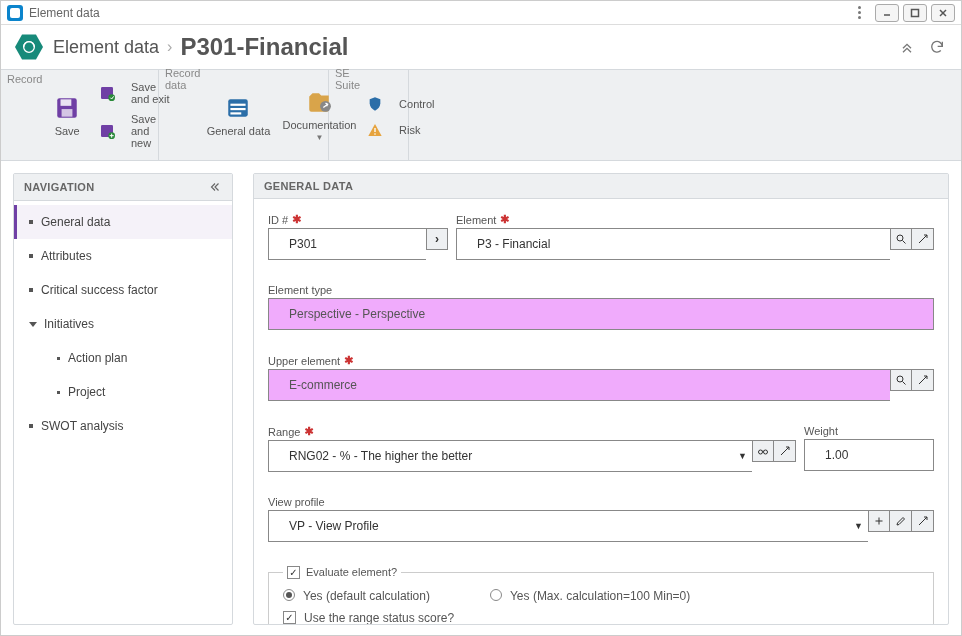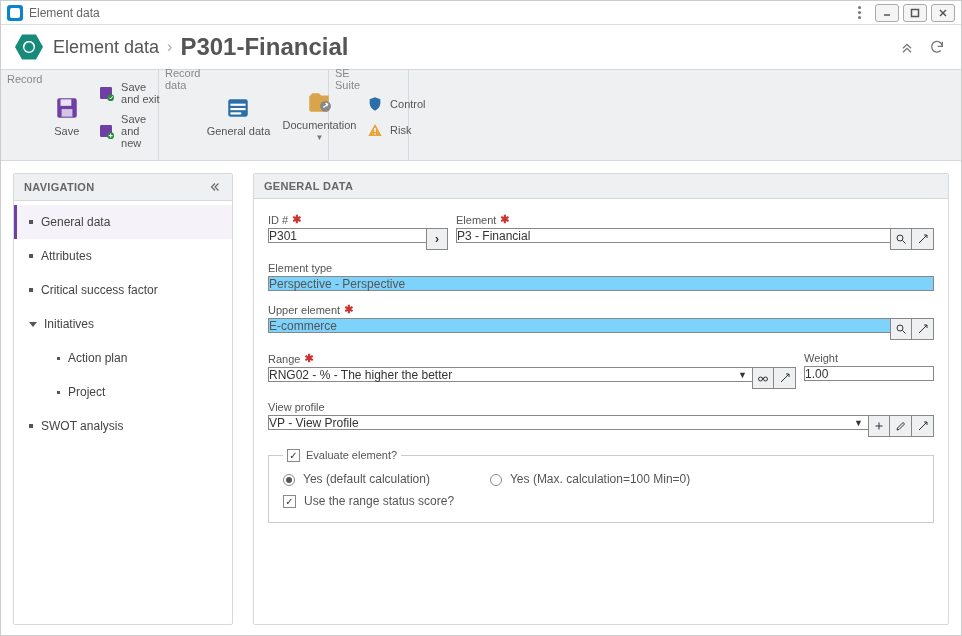--- a/index.html
+++ b/index.html
@@ -28,21 +28,21 @@
   .bc-icon svg { width:16px;height:16px;stroke:#777;fill:none;stroke-width:2;}
 
   
   .toolbar { background:#eef0f2; border-top:1px solid #d5d9dd; border-bottom:1px solid #d5d9dd; height: 92px; display:flex; }
   .tb-group { border-right:1px solid #d5d9dd; padding: 0 6px; position:relative; display:flex; flex-direction:row;}
   .tb-header { height:18px; font-size:11px; color:#888; display:flex; align-items:center; justify-content:center; }
   .tb-body { flex:1; display:flex; align-items:center; }
   .tb-big { display:flex; flex-direction:column; align-items:center; justify-content:center; padding:4px 6px; cursor:pointer; border-radius:3px; font-size:11px; color:#555; gap:3px; width:64px;}
   .tb-big .ic { width:28px; height:28px; display:flex; align-items:center; justify-content:center;}
   .tb-small-col { display:flex; flex-direction:column; justify-content:center; gap:4px; padding:0 4px;}
-  .tb-small { display:flex; align-items:center; gap:7px; font-size:11px; color:#555; cursor:pointer; padding:2px 3px; border-radius:3px;}
+  .tb-small { display:flex; align-items:center; gap:16px; font-size:11px; color:#555; cursor:pointer; padding:2px 3px; border-radius:3px;}
   .tb-small .ic { width:16px;height:16px;display:flex;align-items:center;justify-content:center;}
   .dd-caret { font-size:8px; color:#777; line-height:1;}
 
   
   .main { display:flex; padding:12px; gap:20px; height: calc(636px - 24px - 44px - 92px); }
   .panel { border:1px solid #d5d9dd; background:#fff; border-radius:2px;}
   .panel-header { background:#eef0f2; border-bottom:1px solid #d5d9dd; padding:6px 10px; font-size:11px; font-weight:bold; color:#666; letter-spacing:.3px; display:flex; align-items:center;}
   .panel-header .spacer{flex:1;}
   .collapse-icon { cursor:pointer; display:flex;}
 
@@ -50,41 +50,41 @@
   .nav-body { padding:4px 0; flex:1; overflow:auto;}
   .nav-item { display:flex; align-items:center; padding:10px 12px; font-size:12px; color:#444; cursor:pointer; border-left:3px solid transparent; position:relative;}
   .nav-item::before { content:""; width:4px; height:4px; background:#555; margin-right:8px;}
   .nav-item.expandable::before { content:""; width:0;height:0;border-left:4px solid transparent;border-right:4px solid transparent;border-top:5px solid #555; background:none; margin-right:7px;}
   .nav-item.active { border-left-color:#6f3fa5; background:#f5f2f9;}
   .nav-sub .nav-item { padding-left: 40px; font-size:12px;}
   .nav-sub .nav-item::before { width:3px;height:3px;}
 
   .form-panel { flex:1; display:flex; flex-direction:column;}
   .form-body { padding:14px; flex:1; overflow:auto;}
-  .form-row { display:flex; gap:8px; margin-bottom:12px;}
+  .form-row { display:flex; gap:8px; margin-bottom:24px;}
   .form-field { display:flex; flex-direction:column;}
   .form-label { font-size:11px; color:#555; margin-bottom:2px; display:flex; align-items:center; gap:4px;}
   .req { color:#c33; font-weight:bold;}
-  .input { height:15px; border:1px solid #888; background:#fff; padding:0 0; font-size:12px; display:flex; align-items:center;}
-  .input.readonly { background:#7dd3fc; color:#555;align-items:center;}
+  .input { height:32px; border:1px solid #888; background:#fff; padding:0 20px; font-size:12px; display:flex; align-items:center;}
+  .input.readonly { background:#f0abfc; color:#555;align-items:center;}
   .input.select { position:relative;}
   .input.select::after { content:"▼"; position:absolute; right:5px; top:50%; transform:translateY(-50%); font-size:9px; color:#333;}
   .input-group { display:flex; }
   .input-group .input { flex:1; border-right:none;}
   .ig-btn { width:22px; height:22px; border:1px solid #888; background:#eef0f2; display:flex; align-items:center; justify-content:center; cursor:pointer;}
   .ig-btn + .ig-btn { border-left:none;}
   .ig-btn svg {width:12px;height:12px;stroke:#333;fill:none;stroke-width:2;}
   .ig-btn.txt { font-weight:bold; color:#333; font-size:12px;}
 
   fieldset.eval { border:1px solid #ccc; margin-top:6px; padding:10px 14px 14px 14px;}
   fieldset.eval legend { font-size:11px; color:#555; padding:0 4px; display:flex; gap:6px;}
   .check { width:13px;height:13px;border:1px solid #888;display:inline-flex;align-items:center;justify-content:center;background:#fff;}
   .check.checked::after{content:"✓";font-size:10px;color:#333;line-height:1;}
   .radio-row { display:flex; gap:60px; margin-bottom:8px; font-size:12px; color:#555;}
-  .radio-row label, .check-row {display:flex;align-items:flex-end;gap:8px;cursor:pointer;}
+  .radio-row label, .check-row {display:flex;align-items:flex-start;gap:8px;cursor:pointer;}
   .radio { width:12px;height:12px;border:1px solid #888;border-radius:50%;display:inline-flex;align-items:center;justify-content:center;background:#fff;}
   .radio.checked::after{content:"";width:6px;height:6px;background:#555;border-radius:50%;}
   .check-row { font-size:12px; color:#555;}
 </style>
 </head>
 <body>
 
 <div class="titlebar">
   <div class="app-icon"></div>
   <div class="title-text">Element data</div>

